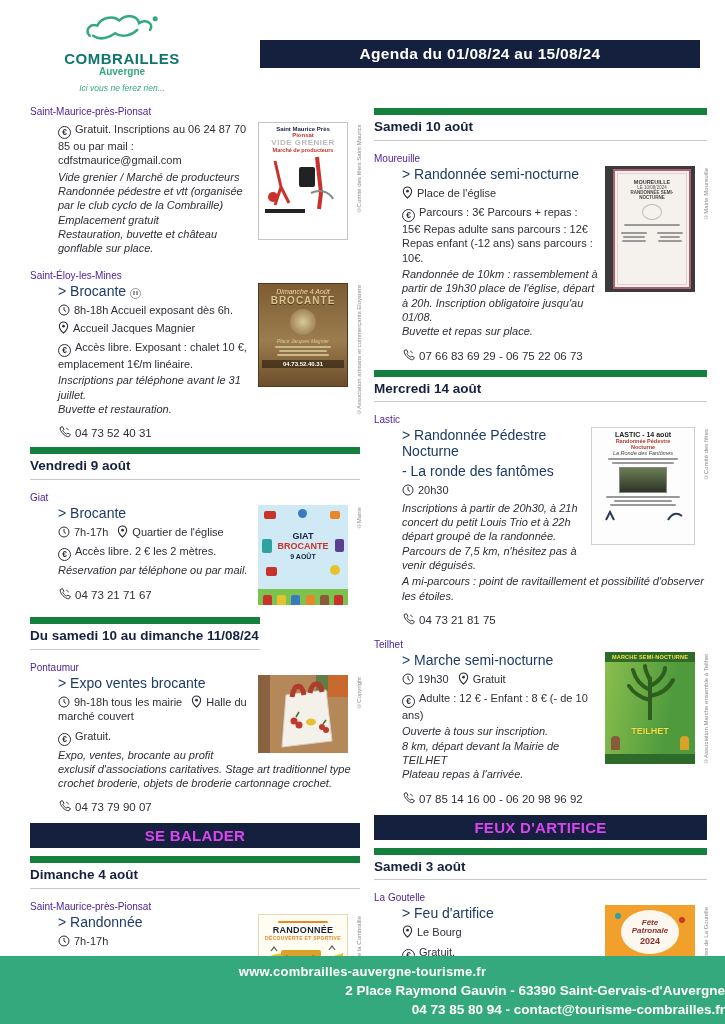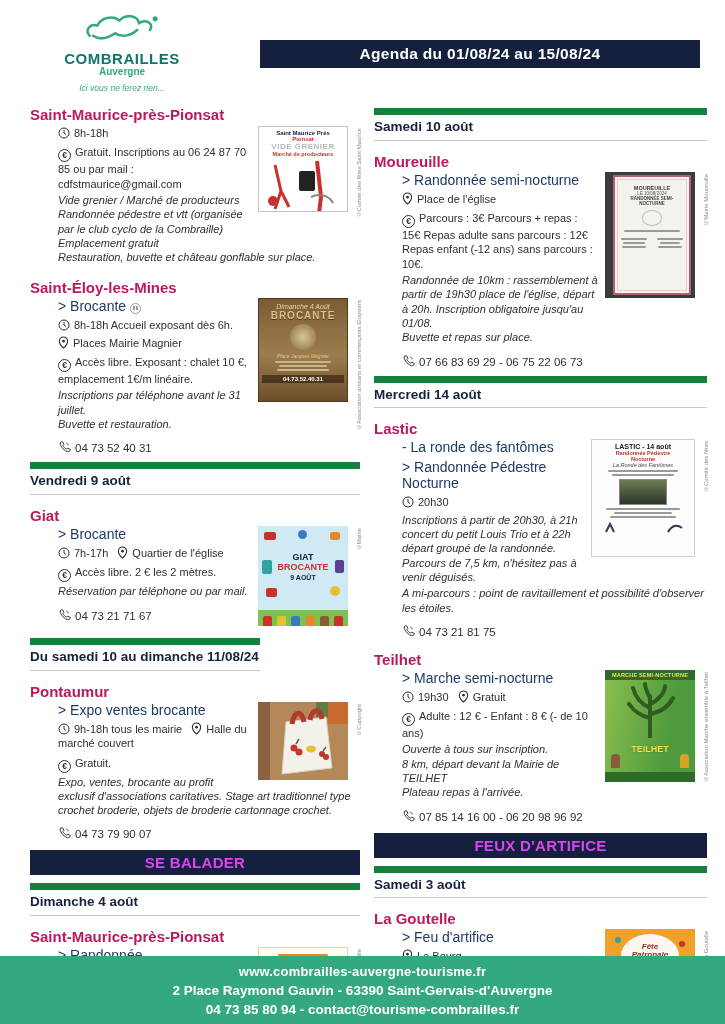--- a/index.html
+++ b/index.html
@@ -17,21 +17,21 @@
                   background:#14203d; color:#fff; display:flex; align-items:center; justify-content:center;
                   font-size:15.5px; font-weight:bold; letter-spacing:.3px; }
 
   
   .cols { display:flex; padding:4px 14px 0 30px; gap:14px; }
   .col { flex:0 0 auto; }
   .col-l { width:330px; }
   .col-r { width:333px; }
 
   .sec { display:flow-root; margin-bottom:7px; }
-  .city { font-size:15px; font-weight:bold; color:#be185d; margin:6px 0 2px; }
+  .city { font-size:10px; font-weight:normal; color:#4c1d95; margin:6px 0 2px; }
   .body { margin-left:28px; position:relative; }
   .event { font-size:14px; color:#1d3b66; margin:2px 0 4px; }
   .meta { font-size:11px; margin:3px 0; line-height:1.3; }
   .price { font-size:11px; margin:5px 0 2px; line-height:1.3; }
   .desc { font-size:11px; font-style:italic; line-height:1.3; white-space:pre-line; margin:2px 0; }
   .phone { font-size:11.5px; margin-top:10px; }
   .date { clear:both; font-size:13.5px; font-weight:bold; color:#15213f;
           border-top:7px solid #15803d; border-bottom:1px solid #c9c9c9;
           padding:4px 0 4px; margin:8px 0 6px; line-height:1.25; }
   .banner { clear:both; background:#14203d; color:#d946ef; text-align:center; font-weight:bold;
@@ -50,21 +50,21 @@
   
   .poster-wrap { float:right; width:102px; position:relative; margin:0 0 4px 6px; }
   .poster-wrap.w116 { width:116px; }
   .credit { position:absolute; top:2px; right:-2px; font-size:6px; color:#8a8a8a;
             writing-mode:vertical-rl; transform:rotate(180deg); white-space:nowrap; max-height:130px; overflow:hidden; }
   .poster { width:90px; overflow:hidden; position:relative; }
   .bar { display:block; height:2px; background:#9a9a9a; margin:2px auto; border-radius:1px; }
   .bar.lt { background:#c9b98a; }
   .bar.wh { background:#f3eddc; }
 
-  .p-vg { height:86px; background:#fff; border:1px solid #c4c4c4; text-align:center; padding:3px 2px; }
+  .p-vg { height:118px; background:#fff; border:1px solid #c4c4c4; text-align:center; padding:3px 2px; }
   .vg1 { font-size:6px; font-weight:bold; color:#15213f; }
   .vg2 { font-size:6px; font-weight:bold; color:#c8322b; }
   .vg3 { font-size:8px; font-weight:bold; color:#b9b9b9; letter-spacing:.5px; }
   .vg4 { font-size:5.5px; font-weight:bold; color:#c8322b; }
 
   .p-eloy { height:104px; background:linear-gradient(#7d5c34,#9c7d4e 55%,#6d4e2b); border:1px solid #4d3a20;
             text-align:center; padding:4px 3px; }
   .el1 { font-size:7px; font-style:italic; color:#ecd9a4; }
   .el2 { font-size:10px; font-weight:bold; color:#d9c48f; letter-spacing:1px; text-shadow:0 1px 0 #4d3a20; }
   .el-mid { width:26px; height:26px; border-radius:50%; margin:3px auto;
@@ -117,21 +117,21 @@
   .go1 { font-size:8px; font-weight:bold; font-style:italic; color:#8c2f2b; line-height:1.05; }
   .go3 { font-size:9px; font-weight:bold; color:#8c2f2b; }
   .go4 { font-size:4.5px; font-weight:bold; color:#c0392b; letter-spacing:.5px; }
   .drop { position:absolute; border-radius:0 50% 50% 50%; transform:rotate(45deg); }
   .drop .bar { transform:rotate(-45deg); }
 
   
   .footer { position:absolute; left:0; right:0; bottom:0; height:68px; background:#35a97e;
             color:#fff; text-align:center; font-weight:bold; padding-top:8px; }
   .footer .f1 { font-size:13px; letter-spacing:.2px; }
-  .footer .f2, .footer .f3 { font-size:13.5px; margin-top:4px; }
+  .footer .f2, .footer .f3 { font-size:13.5px; margin-top:4px;text-align:right; }
 </style>
 </head>
 <body>
 
 <div class="header">
   <div class="logo">
     <svg width="80" height="34" viewBox="0 0 92 40">
       <path d="M8 28 C2 22 8 13 17 16 C21 7 35 3 43 10 C50 2 64 4 66 13 C74 8 84 13 79 21" stroke="#35a97e" stroke-width="3" fill="none" stroke-linecap="round"></path>
       <path d="M12 28 C22 35 32 29 38 25 C46 31 58 27 64 21" stroke="#35a97e" stroke-width="3" fill="none" stroke-linecap="round"></path>
       <circle cx="85" cy="8" r="3" fill="#35a97e"></circle>
@@ -160,26 +160,20 @@
               <path d="M14 8 L20 34 M20 34 L14 52 M20 34 L28 50" stroke="#c8322b" stroke-width="3" fill="none"></path>
               <circle cx="12" cy="44" r="5" fill="#c8322b"></circle>
               <rect x="38" y="14" width="16" height="20" rx="2" fill="#222"></rect>
               <path d="M56 4 L60 40 L58 56" stroke="#c8322b" stroke-width="4" fill="none"></path>
               <path d="M50 40 C58 36 68 38 72 46" stroke="#888" stroke-width="2" fill="none"></path>
               <rect x="4" y="56" width="40" height="4" fill="#222"></rect>
             </svg>
           </div>
           <span class="credit">©Comité des fêtes Saint Maurice</span>
         </div>
-        <div class="meta">
-          <span class="ic"><svg width="12" height="12" viewBox="0 0 24 24">
-                <circle cx="12" cy="12" r="10" fill="none" stroke="#2e2e36" stroke-width="2"></circle>
-                <path d="M12 6v6l4 3" fill="none" stroke="#2e2e36" stroke-width="2"></path>
-              </svg></span><span>8h-18h</span>
-        </div>
         <div class="price">
           <span class="euro">€</span><span>Gratuit. Inscriptions au 06 24 87 70 85 ou par mail : cdfstmaurice@gmail.com</span>
         </div>
         <div class="desc">Vide grenier / Marché de producteurs
 Randonnée pédestre et vtt (organisée par le club cyclo de la Combraille)
 Emplacement gratuit
 Restauration, buvette et château gonflable sur place.</div>
       </div>
     </section>
 
@@ -209,21 +203,21 @@
         <div class="meta">
           <span class="ic"><svg width="12" height="12" viewBox="0 0 24 24">
                 <circle cx="12" cy="12" r="10" fill="none" stroke="#2e2e36" stroke-width="2"></circle>
                 <path d="M12 6v6l4 3" fill="none" stroke="#2e2e36" stroke-width="2"></path>
               </svg></span><span>8h-18h Accueil exposant dès 6h.</span>
         </div>
         <div class="meta">
           <span class="ic"><svg width="11" height="13" viewBox="0 0 24 28">
                 <path d="M12 2C7 2 3 6 3 11c0 7 9 15 9 15s9-8 9-15c0-5-4-9-9-9z" fill="none" stroke="#2e2e36" stroke-width="2.4"></path>
                 <circle cx="12" cy="11" r="3" fill="#2e2e36"></circle>
-              </svg></span><span>Places Mairie Magnier</span>
+              </svg></span><span>Accueil Jacques Magnier</span>
         </div>
         <div class="price">
           <span class="euro">€</span><span>Accès libre. Exposant : chalet 10 €, emplacement 1€/m linéaire.</span>
         </div>
         <div class="desc">Inscriptions par téléphone avant le 31 juillet.
 Buvette et restauration.</div>
         <div class="phone">
           <span class="ic"><svg width="13" height="13" viewBox="0 0 24 24">
                 <path d="M4 3c-1 7 9 17 16 17l3-4-5-3-2 2c-3-1-6-4-7-7l2-2-3-5z" fill="none" stroke="#2e2e36" stroke-width="1.8" stroke-linejoin="round"></path>
                 <path d="M15 4c2 0 4 2 4 4" fill="none" stroke="#2e2e36" stroke-width="1.6"></path>
@@ -446,22 +440,22 @@
             <div class="la3">La Ronde des Fantômes</div>
             <i class="bar" style="width:70px"></i><i class="bar" style="width:62px"></i>
             <div class="la-photo"></div>
             <i class="bar" style="width:74px"></i><i class="bar" style="width:58px"></i><i class="bar" style="width:66px"></i>
             <svg width="90" height="14" viewBox="0 0 90 14">
               <path d="M8 12 l4 -8 4 8 M70 12 q6 -10 14 -4" stroke="#2b3a55" stroke-width="2" fill="none"></path>
             </svg>
           </div>
           <span class="credit">©Comité des fêtes</span>
         </div>
+        <div class="event">&gt; Randonnée Pédestre Nocturne</div>
         <div class="event">- La ronde des fantômes</div>
-        <div class="event">&gt; Randonnée Pédestre Nocturne</div>
         <div class="meta">
           <span class="ic"><svg width="12" height="12" viewBox="0 0 24 24">
                 <circle cx="12" cy="12" r="10" fill="none" stroke="#2e2e36" stroke-width="2"></circle>
                 <path d="M12 6v6l4 3" fill="none" stroke="#2e2e36" stroke-width="2"></path>
               </svg></span><span>20h30</span>
         </div>
         <div class="desc">Inscriptions à partir de 20h30, à 21h concert du petit Louis Trio et à 22h départ groupé de la randonnée. Parcours de 7,5 km, n'hésitez pas à venir déguisés.</div>
         <div class="desc">A mi-parcours : point de ravitaillement et possibilité d'observer les étoiles.</div>
         <div class="phone">
           <span class="ic"><svg width="13" height="13" viewBox="0 0 24 24">

